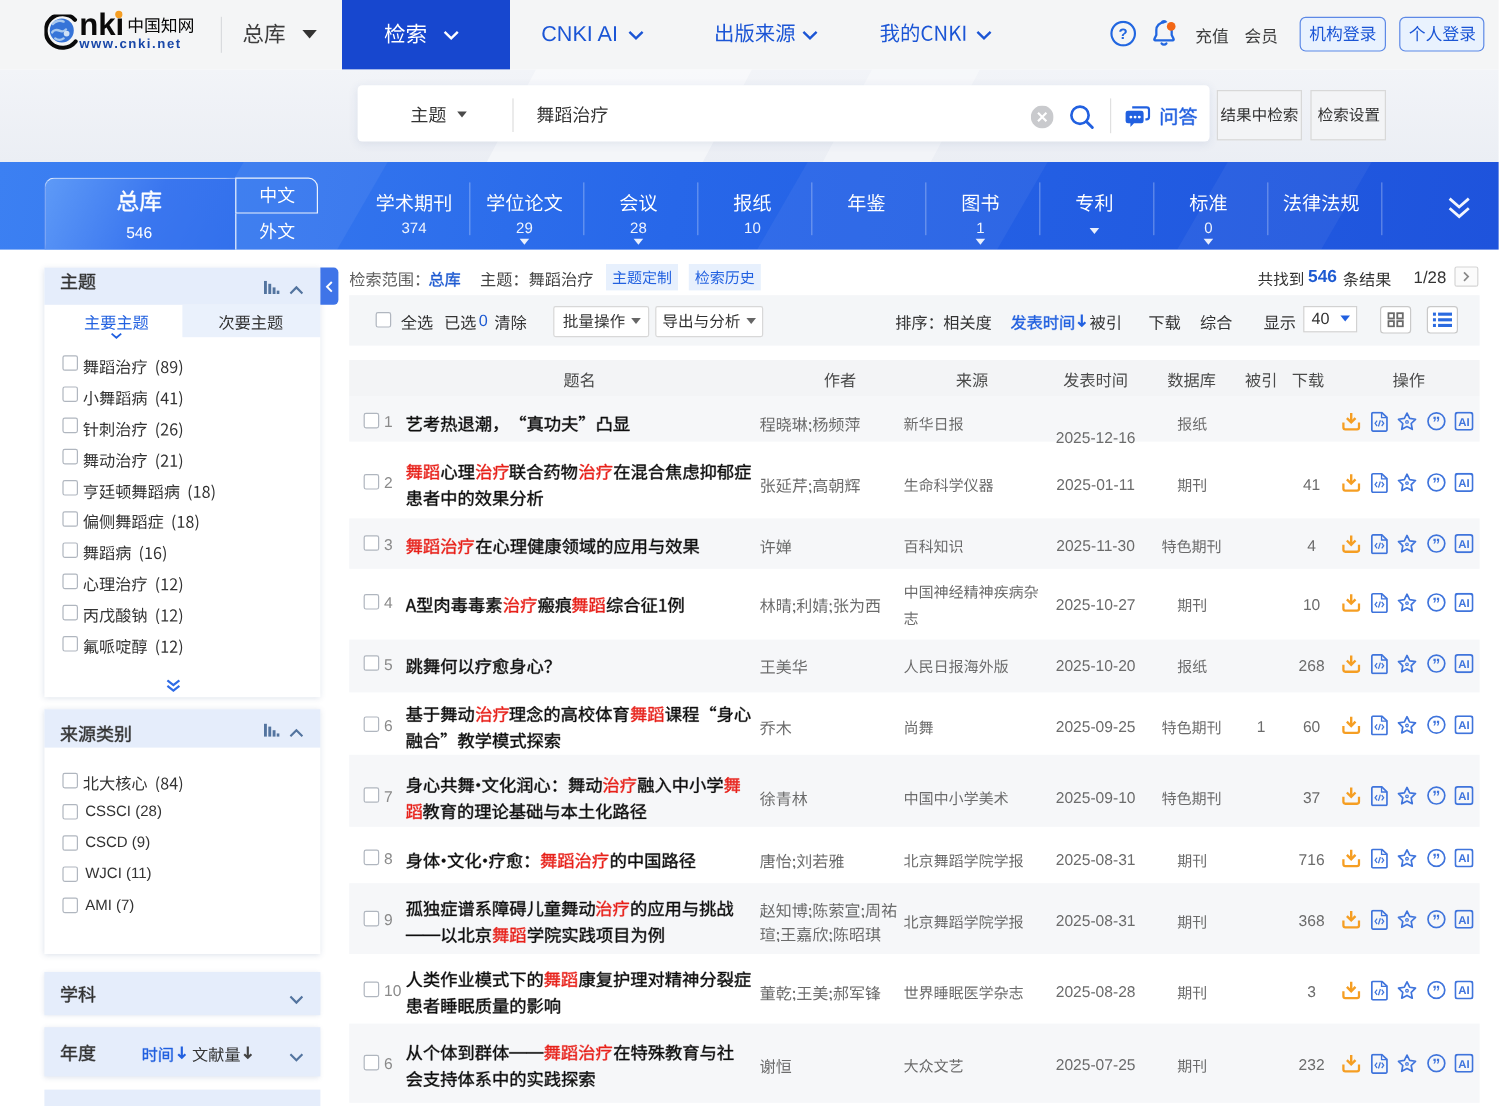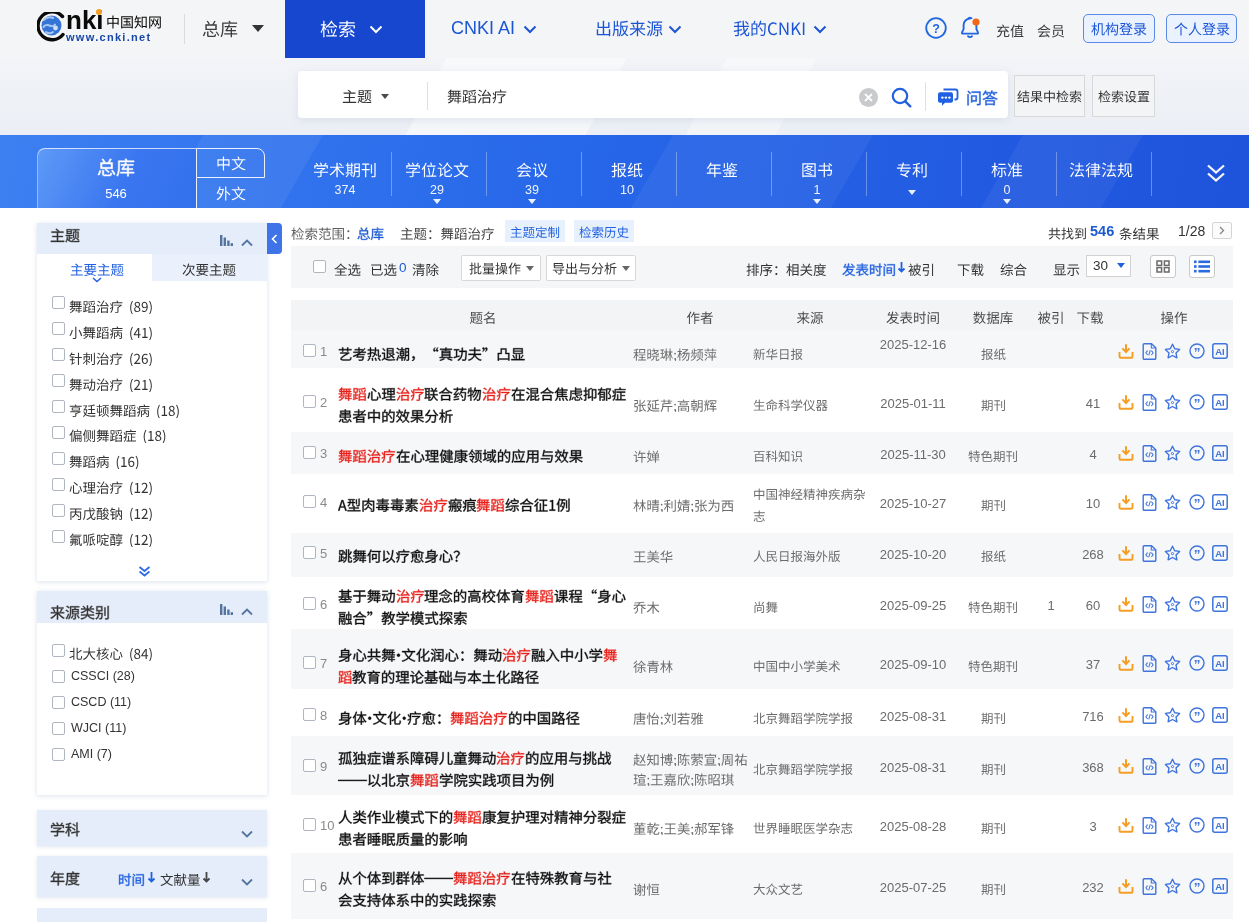--- a/index.html
+++ b/index.html
@@ -224,21 +224,21 @@
       </g>
     </svg></div>
 <div class="ab cc" style="left:437px;top:183px;color:rgba(255,255,255,.92);font-size:12.5px">29</div>
 <div class="ab cc" style="left:437px;top:199px;width:0;height:0;border-left:4.5px solid transparent;border-right:4.5px solid transparent;border-top:5px solid rgba(255,255,255,.9)"></div>
 <div class="ab cc" style="left:532px;top:160px;color:#fff"><svg class="z" width="32.0" height="16" viewBox="0 -880 2000 1000">
       <g transform="scale(1,-1)">
         <use href="#u4f1a"></use>
         <use href="#u8bae" x="1000"></use>
       </g>
     </svg></div>
-<div class="ab cc" style="left:532px;top:183px;color:rgba(255,255,255,.92);font-size:12.5px">39</div>
+<div class="ab cc" style="left:532px;top:183px;color:rgba(255,255,255,.92);font-size:12.5px">28</div>
 <div class="ab cc" style="left:532px;top:199px;width:0;height:0;border-left:4.5px solid transparent;border-right:4.5px solid transparent;border-top:5px solid rgba(255,255,255,.9)"></div>
 <div class="ab cc" style="left:627px;top:160px;color:#fff"><svg class="z" width="32.0" height="16" viewBox="0 -880 2000 1000">
       <g transform="scale(1,-1)">
         <use href="#u62a5"></use>
         <use href="#u7eb8" x="1000"></use>
       </g>
     </svg></div>
 <div class="ab cc" style="left:627px;top:183px;color:rgba(255,255,255,.92);font-size:12.5px">10</div>
 <div class="ab cc" style="left:722px;top:160px;color:#fff"><svg class="z" width="32.0" height="16" viewBox="0 -880 2000 1000">
       <g transform="scale(1,-1)">
@@ -493,21 +493,21 @@
         <use href="#u5fc3" x="3000"></use>
         <use href="#u28" x="4440"></use>
         <use href="#u38" x="4778"></use>
         <use href="#u34" x="5333"></use>
         <use href="#u29" x="5888"></use>
       </g>
     </svg></div>
 <span class="cb ab" style="left:52px;top:670px"></span>
 <div class="ab" style="left:71px;top:669px;color:#333;font-size:12.5px">CSSCI (28)</div>
 <span class="cb ab" style="left:52px;top:696px"></span>
-<div class="ab" style="left:71px;top:695px;color:#333;font-size:12.5px">CSCD (11)</div>
+<div class="ab" style="left:71px;top:695px;color:#333;font-size:12.5px">CSCD (9)</div>
 <span class="cb ab" style="left:52px;top:722px"></span>
 <div class="ab" style="left:71px;top:721px;color:#333;font-size:12.5px">WJCI (11)</div>
 <span class="cb ab" style="left:52px;top:748px"></span>
 <div class="ab" style="left:71px;top:747px;color:#333;font-size:12.5px">AMI (7)</div>
 <div class="ab" style="left:37px;top:810px;width:230px;height:36px;background:#e5edfb;box-shadow:0 1px 4px rgba(60,90,140,.15)"></div>
 <div class="ab" style="left:50px;top:820px;color:#333"><svg class="z" width="30.0" height="15" viewBox="0 -880 2000 1000">
       <g transform="scale(1,-1)" stroke="currentColor" stroke-width="26">
         <use href="#u5b66"></use>
         <use href="#u79d1" x="1000"></use>
       </g>
@@ -688,21 +688,21 @@
         <use href="#u5408" x="1000"></use>
       </g>
     </svg></div>
 <div class="ab" style="left:1053px;top:260px;color:#333"><svg class="z" width="27.0" height="13.5" viewBox="0 -880 2000 1000">
       <g transform="scale(1,-1)">
         <use href="#u663e"></use>
         <use href="#u793a" x="1000"></use>
       </g>
     </svg></div>
 <div class="ab" style="left:1086px;top:255px;width:45px;height:22px;background:#fff;border:1px solid #d2d2d2"></div>
-<div class="ab" style="left:1093px;top:258px;font-size:13.5px;color:#333">30</div>
+<div class="ab" style="left:1093px;top:258px;font-size:13.5px;color:#333">40</div>
 <div class="ab" style="left:1117px;top:263px;width:0;height:0;border-left:4.5px solid transparent;border-right:4.5px solid transparent;border-top:5.5px solid #2160e0"></div>
 <div class="ab" style="left:1150px;top:255px;width:26px;height:23px;background:#fff;border:1px solid #c9c9c9;border-radius:3px"></div>
 <svg class="ab" style="left:1156px;top:260px" width="14" height="13" viewBox="0 0 14 13" fill="none" stroke="#6a6a6a" stroke-width="1.5">
     <rect x="1" y="1" width="4.6" height="4.4"></rect>
     <rect x="8.4" y="1" width="4.6" height="4.4"></rect>
     <rect x="1" y="7.6" width="4.6" height="4.4"></rect>
     <rect x="8.4" y="7.6" width="4.6" height="4.4"></rect>
   </svg>
 <div class="ab" style="left:1189px;top:255px;width:26px;height:23px;background:#fff;border:1px solid #c9c9c9;border-radius:3px"></div>
 <svg class="ab" style="left:1194px;top:260px" width="16" height="13" viewBox="0 0 16 13" fill="#2a6ae0">
@@ -797,21 +797,21 @@
         </g>
       </svg></div>
     <div class="so" style="top:14.5px"><svg class="z" width="50.0" height="12.5" viewBox="0 -880 4000 1000">
         <g transform="scale(1,-1)">
           <use href="#u65b0"></use>
           <use href="#u534e" x="1000"></use>
           <use href="#u65e5" x="2000"></use>
           <use href="#u62a5" x="3000"></use>
         </g>
       </svg></div>
-    <div class="dt" style="top:7px">2025-12-16</div>
+    <div class="dt" style="top:27px">2025-12-16</div>
     <div class="db" style="top:14.5px"><svg class="z" width="25.0" height="12.5" viewBox="0 -880 2000 1000">
         <g transform="scale(1,-1)">
           <use href="#u62a5"></use>
           <use href="#u7eb8" x="1000"></use>
         </g>
       </svg></div>
     <div class="ops" style="top:12.5px"><span style="display:inline-flex;gap:7.5px;align-items:center">
         <svg width="16" height="17" viewBox="0 0 16 17" fill="none" stroke="#f59e23" stroke-width="2">
           <path d="M8 1.2v7.6"></path>
           <path d="M4.4 5.4 8 9l3.6-3.6" fill="none"></path>

